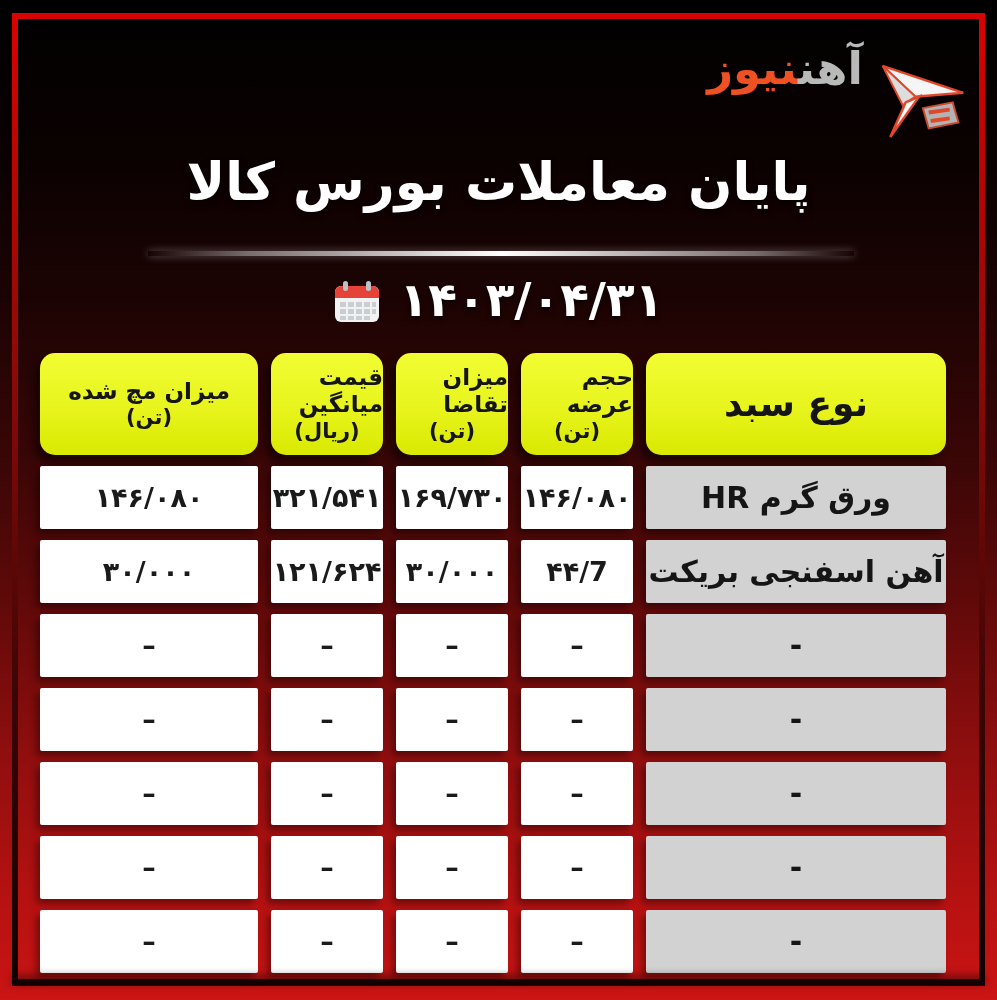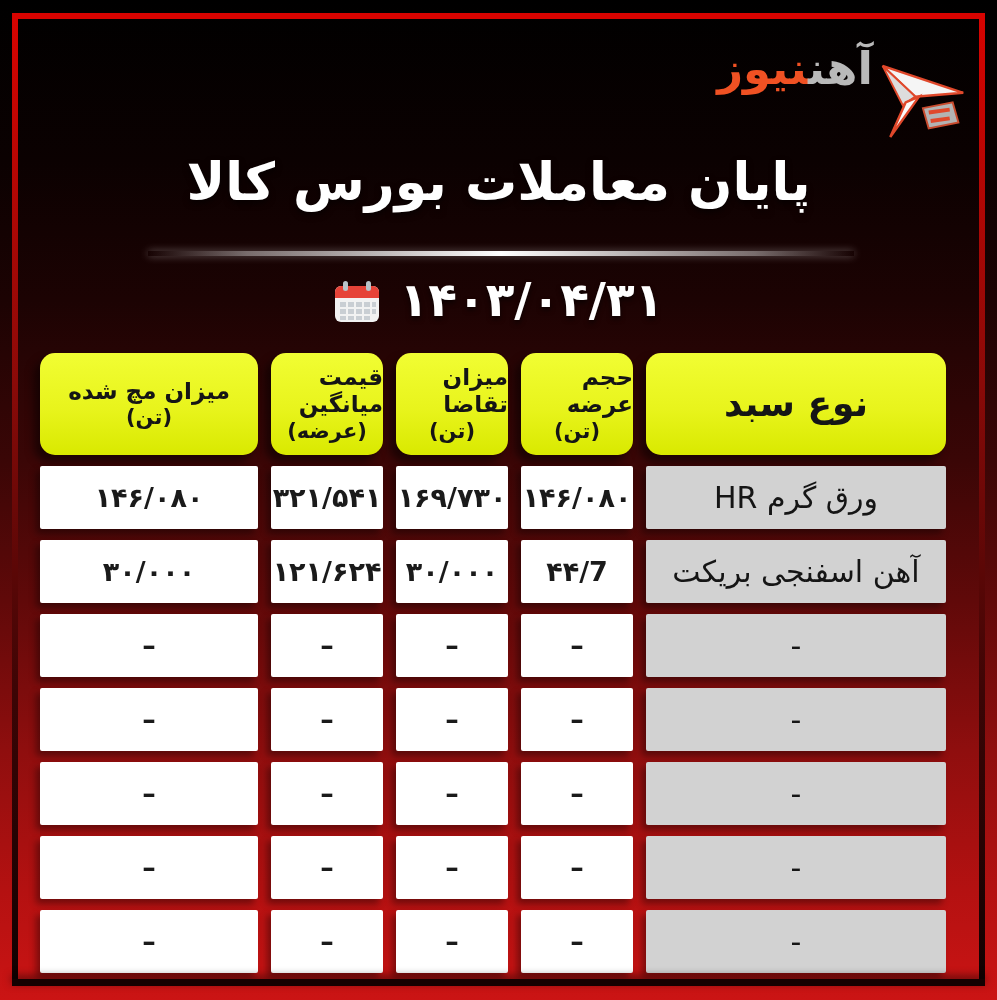--- a/index.html
+++ b/index.html
@@ -11,21 +11,21 @@
   }
   
   .frame-line{position:absolute; z-index:3;}
   .frame-top{left:12px; right:12px; top:13px; height:6px; background:#d80300;}
   .frame-left,.frame-right{top:13px; bottom:14px; width:6px;
     background:linear-gradient(180deg,#d80300 0%,#8a0a08 38%,#3c0505 70%,#100101 100%);}
   .frame-left{left:12px;} .frame-right{right:12px;}
   .frame-bottom{left:12px; right:12px; bottom:14px; height:7px; background:#140101;
     box-shadow:0 -3px 8px rgba(0,0,0,.55);}
   
-  .logo{position:absolute; top:34px; right:28px; display:flex; align-items:flex-start; z-index:2;}
+  .logo{position:absolute; top:34px; right:28px; display:flex; align-items:flex-start; gap:10px; z-index:2;}
   .logo-text{display:flex; flex-direction:column; align-items:center; margin-top:12px;}
   .logo-fa{direction:rtl; font-weight:bold; font-size:45px; line-height:1; letter-spacing:-1px; white-space:nowrap;}
   .logo-fa .fa1{color:#b9b9b9;} .logo-fa .fa2{color:#f05123;}
   .logo-en{margin-top:8px; font-size:20px; font-weight:bold; letter-spacing:7px; white-space:nowrap;}
   .logo-en .en1{color:#d8d8d8;} .logo-en .en2{color:#e0381e;}
   .plane{width:96px; height:108px;}
   
   .title{position:absolute; top:152px; left:0; width:100%; text-align:center;
     direction:rtl; color:#ffffff; font-size:52px; font-weight:bold; z-index:2;
     text-shadow:0 3px 6px rgba(0,0,0,.6);}
@@ -45,21 +45,21 @@
     grid-template-rows:102px repeat(7,63px);
     column-gap:13px; row-gap:11px;}
   .th{background:linear-gradient(180deg,#f1fd33 0%,#e8f41c 55%,#d9e900 100%);
     border-radius:15px; display:flex; flex-direction:column; justify-content:center;
     align-items:center; color:#151515; box-shadow:-6px 7px 9px rgba(0,0,0,.5);}
   .th-label{font-size:23px; font-weight:bold; line-height:1.2;}
   .th-unit{font-size:21px; font-weight:bold; line-height:1.2;}
   .th.wide .th-label{font-size:36px;}
   .cell{display:flex; justify-content:center; align-items:center;
     box-shadow:-4px 5px 7px rgba(0,0,0,.38); border-radius:2px;}
-  .cell.name{background:#d2d2d2; color:#151515; font-size:30px; font-weight:normal; direction:rtl;}
+  .cell.name{background:#d2d2d2; color:#151515; font-size:30px; font-weight:bold; direction:rtl;}
   .cell.num{background:#ffffff; color:#1a1a1a; font-size:27px; font-weight:bold;}
 </style>
 </head>
 <body>
 
 <div class="canvas">
 
   <div class="frame-line frame-top"></div>
   <div class="frame-line frame-left"></div>
   <div class="frame-line frame-right"></div>
@@ -119,21 +119,21 @@
     <div class="th">
       <div class="th-label">حجم عرضه</div>
       <div class="th-unit">(تن)</div>
     </div>
     <div class="th">
       <div class="th-label">میزان تقاضا</div>
       <div class="th-unit">(تن)</div>
     </div>
     <div class="th">
       <div class="th-label">قیمت میانگین</div>
-      <div class="th-unit">(عرضه)</div>
+      <div class="th-unit">(ریال)</div>
     </div>
     <div class="th">
       <div class="th-label">میزان مچ شده</div>
       <div class="th-unit">(تن)</div>
     </div>
 
     <div class="cell name">ورق گرم HR</div>
     <div class="cell num" dir="ltr">۱۴۶/۰۸۰</div>
     <div class="cell num" dir="ltr">۱۶۹/۷۳۰</div>
     <div class="cell num" dir="ltr">۳۲۱/۵۴۱</div>

